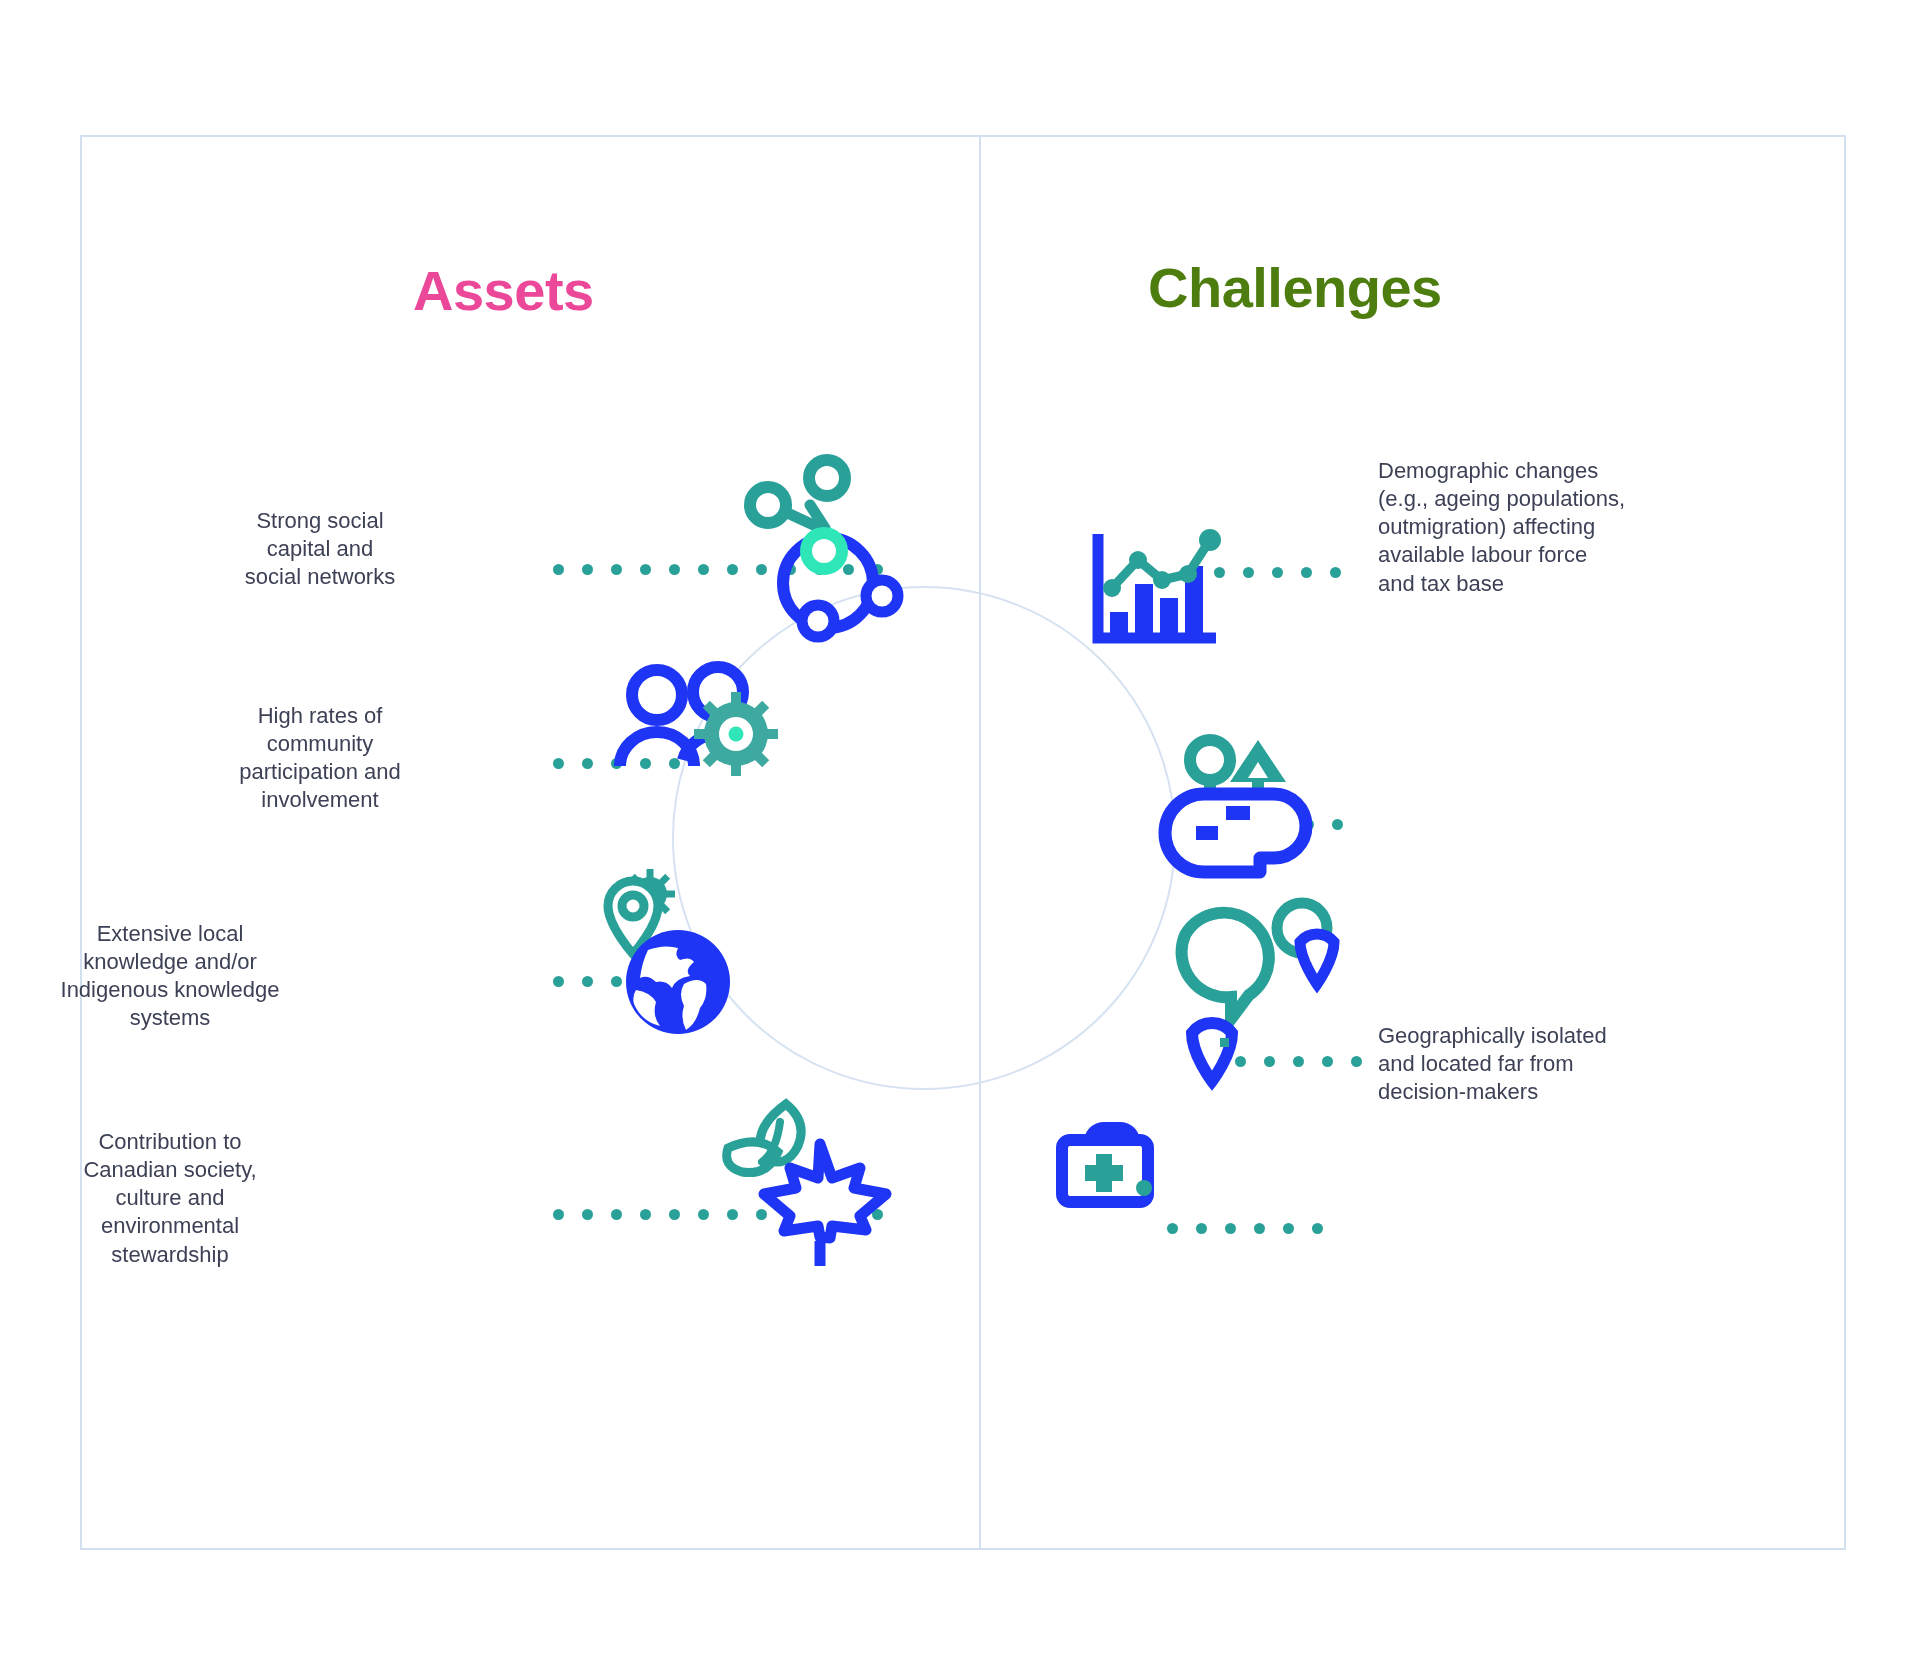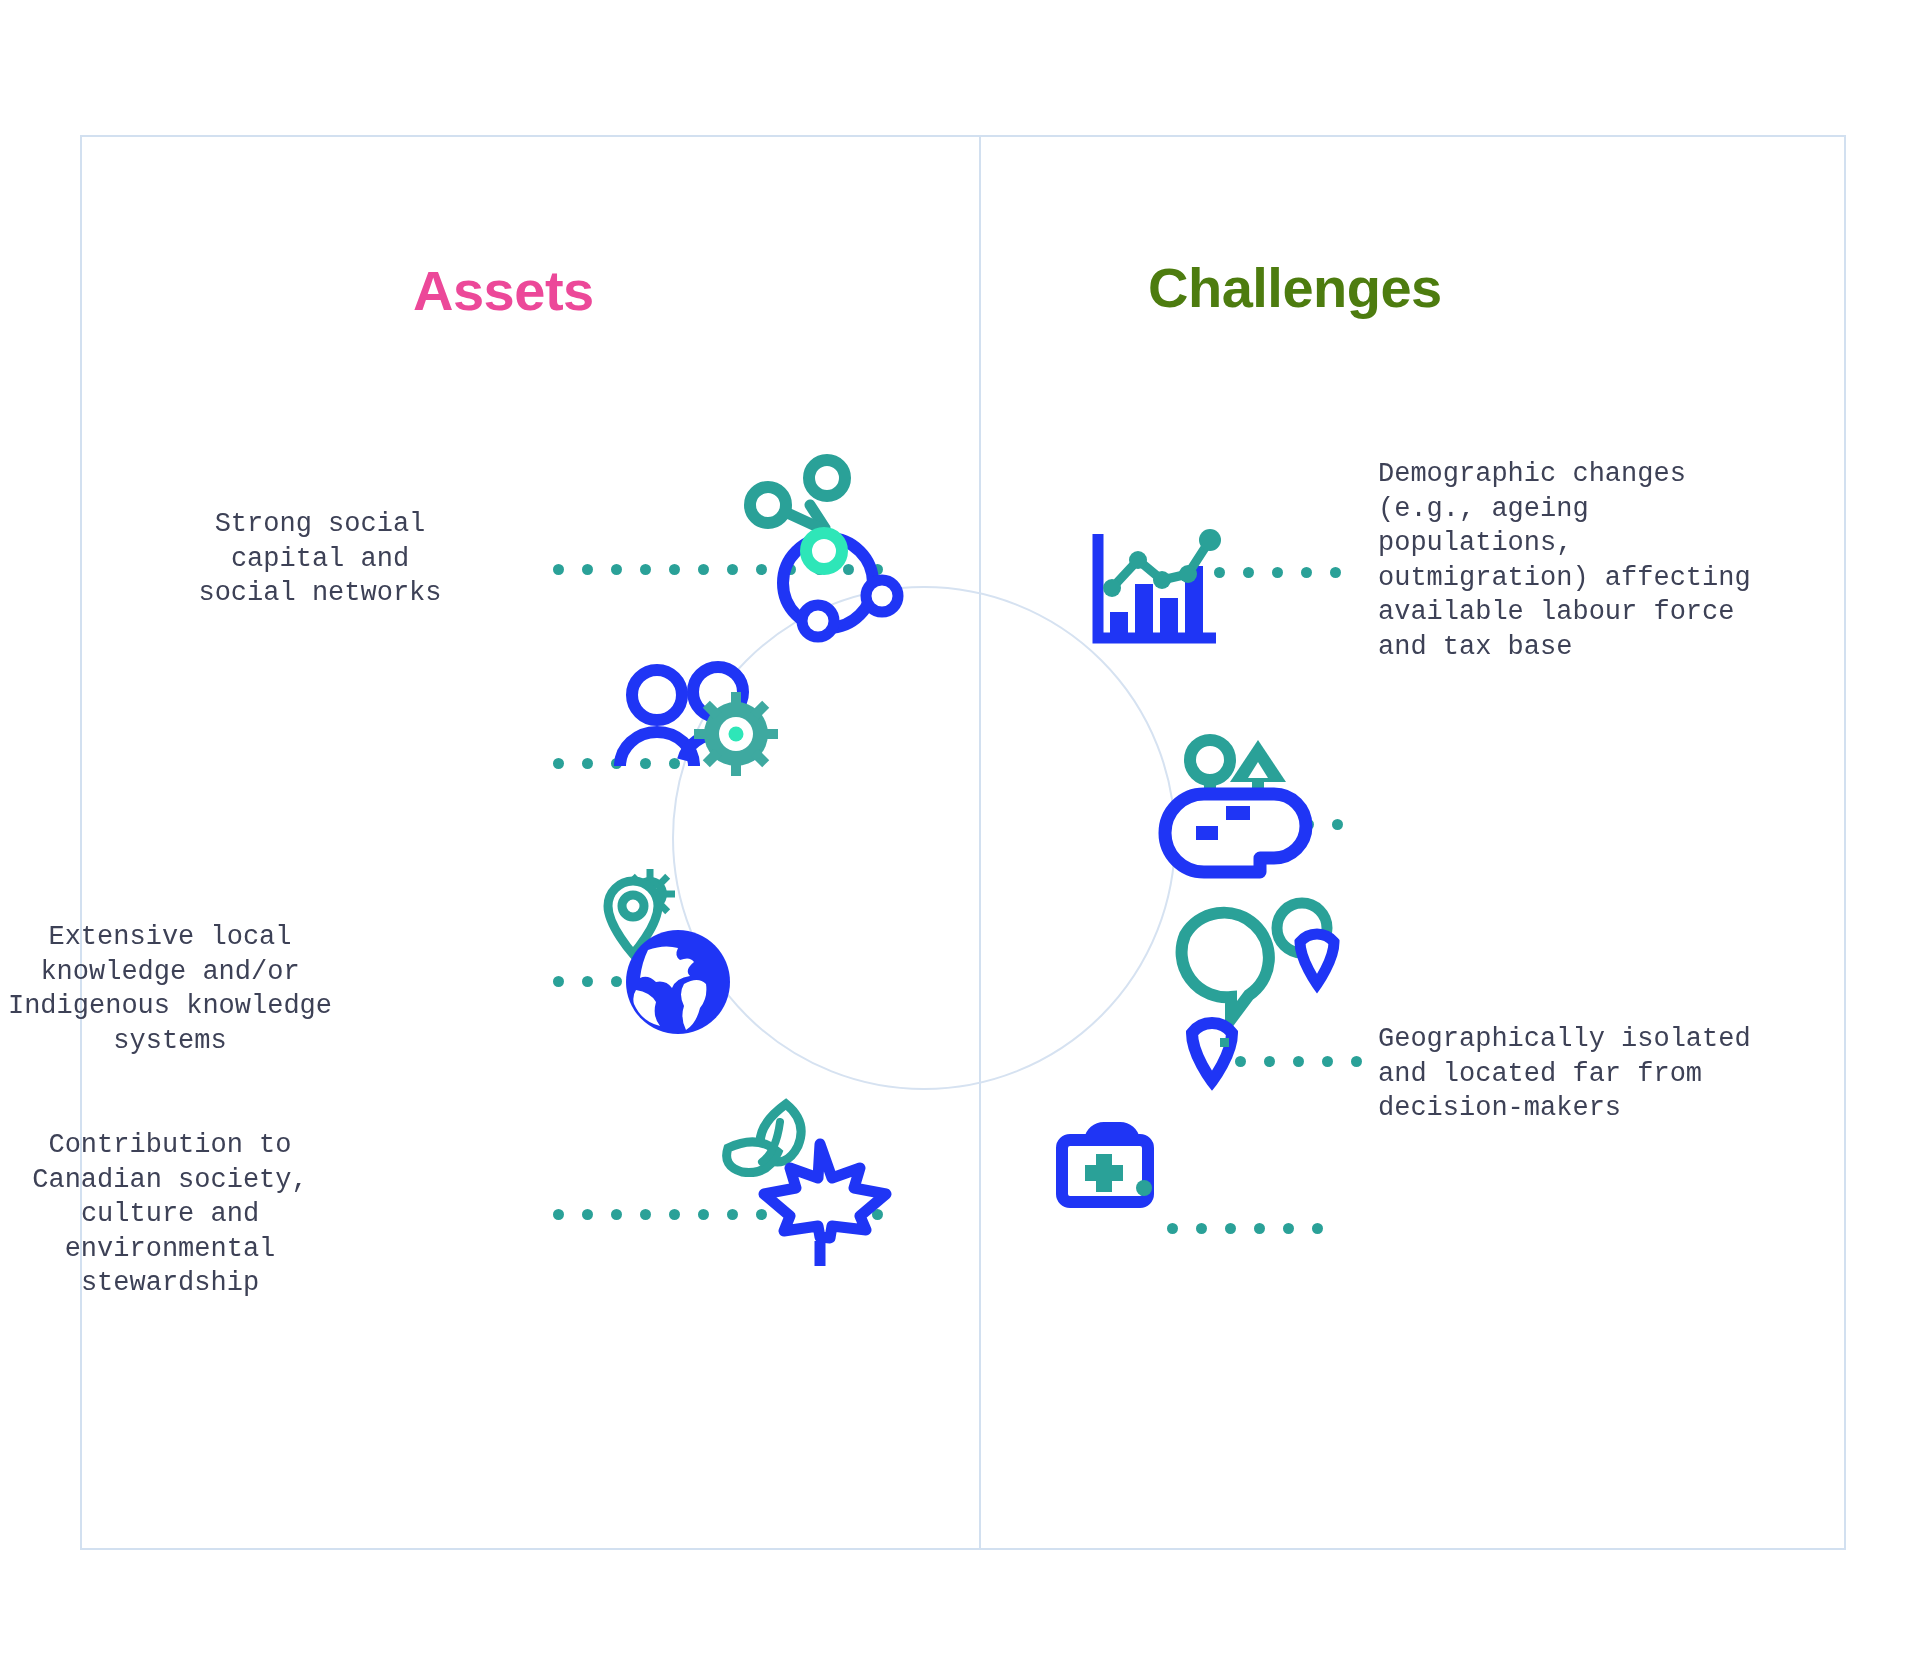--- a/index.html
+++ b/index.html
@@ -50,25 +50,24 @@
     top: 586px;
     width: 500px;
     height: 500px;
     border: 2px solid #d6e2f1;
     border-radius: 50%;
   }
 
   
   .item-text {
     position: absolute;
-    font-size: 27px;
+    font-size: 22px;
     line-height: 1.28;
     color: #3d4156;
     white-space: pre-line;
-    font-family: Liberation Mono, monospace;
   }
   .item-text.right-align { text-align: center; }
   .item-text.left-align  { text-align: left; }
 
   
   #asset-text-0 { right: 1378px; top: 507px; width: 420px; }
   #asset-text-1 { right: 1378px; top: 702px; width: 420px; }
   #asset-text-2 { right: 1478px; top: 920px; width: 520px; }
   #asset-text-3 { right: 1478px; top: 1128px; width: 520px; }
 
@@ -109,20 +108,24 @@
   <div class="panel panel-right" style="border-color: rgb(210, 224, 240);"></div>
 
   <div id="center-circle" style="border-color: rgb(214, 226, 241);"></div>
 
   <div class="col-title" id="title-assets" style="color: #ec4899;">Assets</div>
   <div class="col-title" id="title-challenges" style="color: #4d7c0f;">Challenges</div>
 
   <div class="item-text right-align" id="asset-text-0" style="color: rgb(61, 65, 86);">Strong social
 capital and
 social networks</div>
+  <div class="item-text right-align" id="asset-text-1" style="color: rgb(61, 65, 86);">High rates of
+community
+participation and
+involvement</div>
   <div class="item-text right-align" id="asset-text-2" style="color: rgb(61, 65, 86);">Extensive local
 knowledge and/or
 Indigenous knowledge
 systems</div>
   <div class="item-text right-align" id="asset-text-3" style="color: rgb(61, 65, 86);">Contribution to
 Canadian society,
 culture and
 environmental
 stewardship</div>
 

